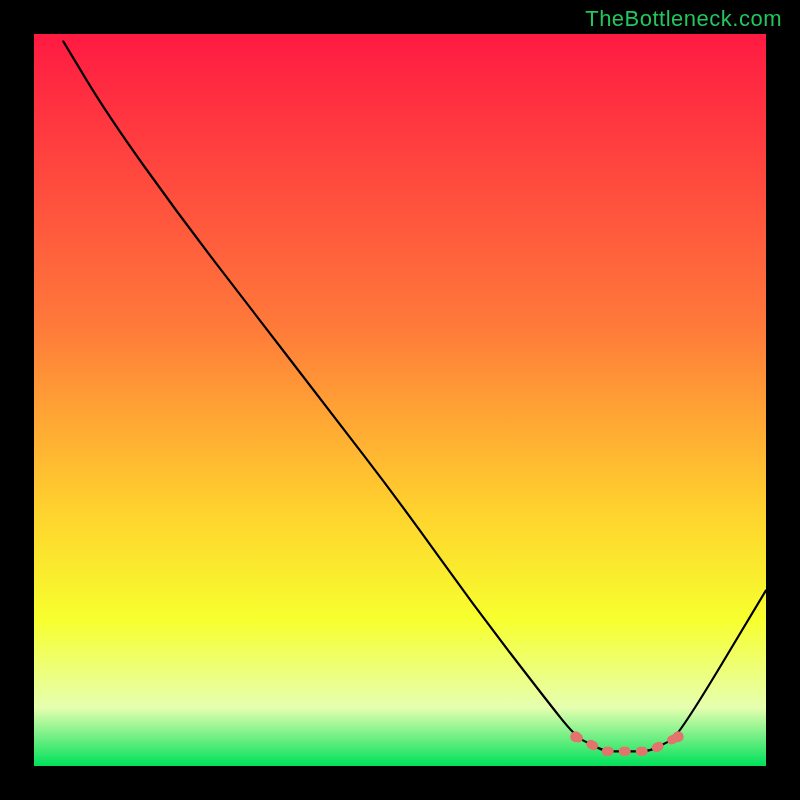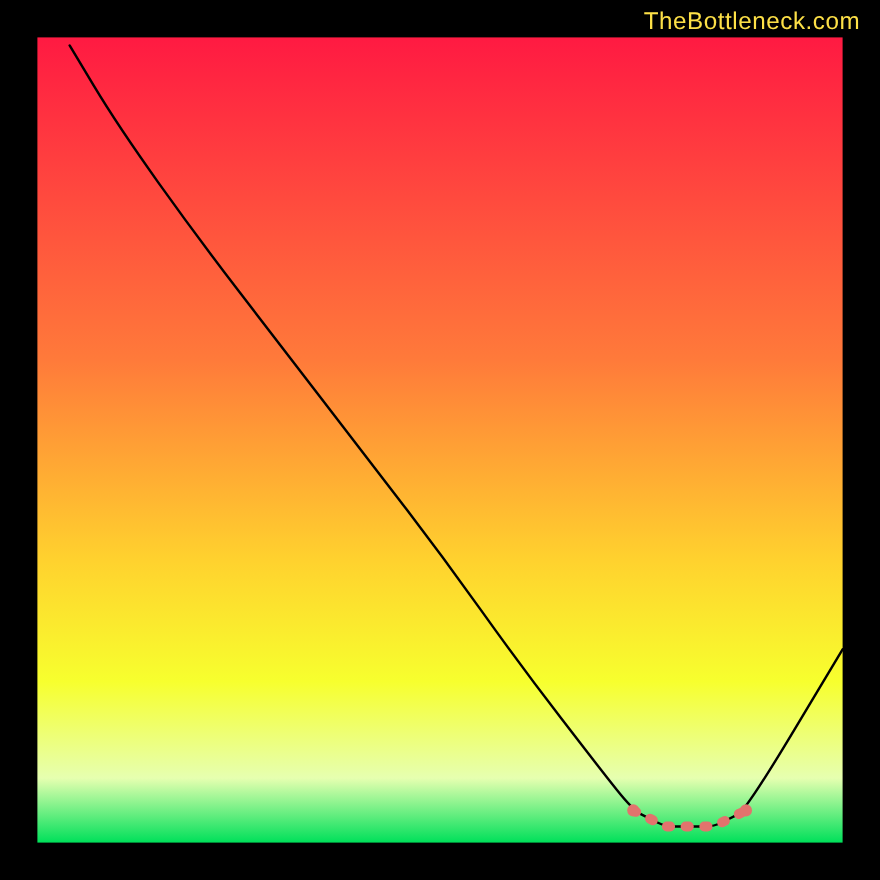--- a/index.html
+++ b/index.html
@@ -14,21 +14,21 @@
   .frame {
     position: relative;
     width: 800px;
     height: 800px;
     background: #000;
   }
   .watermark {
     position: absolute;
     top: 6px;
     right: 18px;
-    color: #fde047;
+    color: #22c55e;
     font-size: 22px;
     font-weight: 500;
     letter-spacing: 0.5px;
     z-index: 10;
   }
   svg {
     position: absolute;
     top: 0;
     left: 0;
   }

